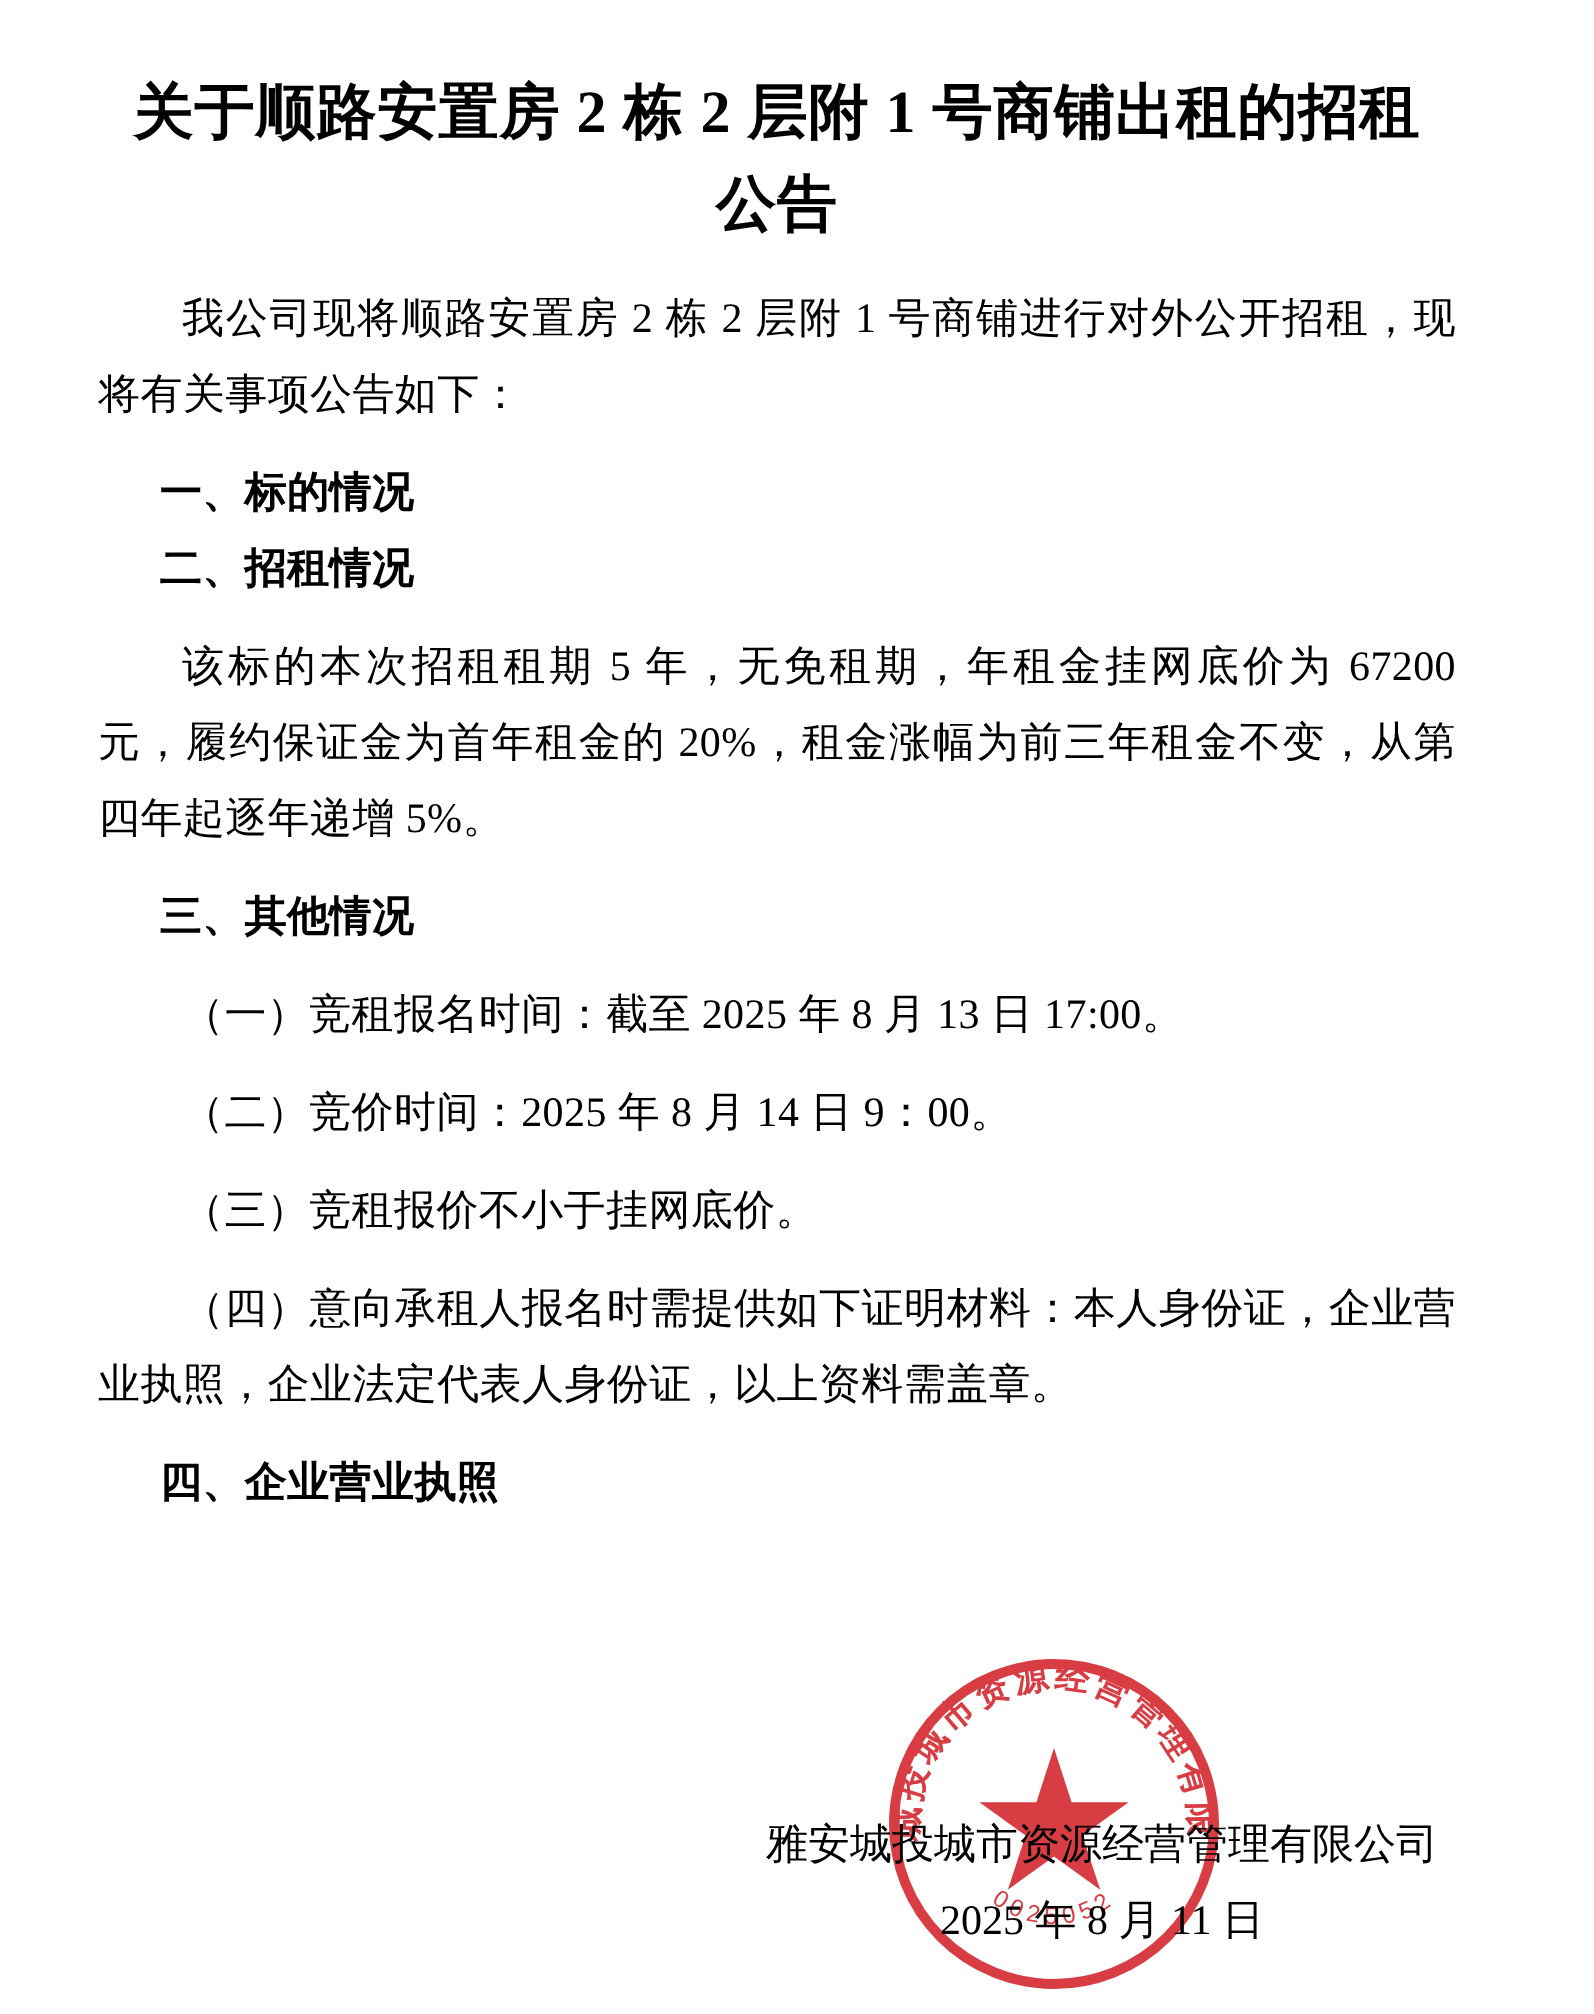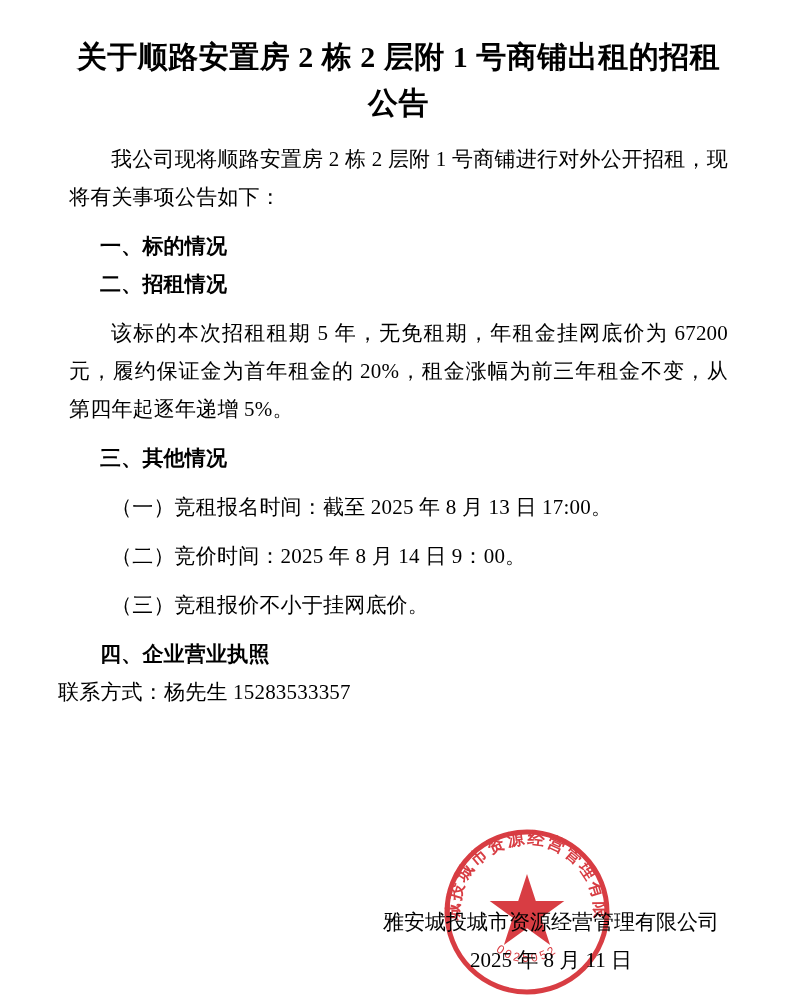--- a/index.html
+++ b/index.html
@@ -13,21 +13,21 @@
     font-family: "Liberation Serif", "DejaVu Serif", serif;
     color: #000000;
     overflow: hidden;
     position: relative;
   }
   .page {
     position: relative;
     width: 797px;
     height: 1007px;
     box-sizing: border-box;
-    padding: 34px 58px 0 58px;
+    padding: 34px 58px 0 38px;
   }
   .doc-title {
     font-family: "Liberation Serif", "DejaVu Serif", serif;
     font-weight: bold;
     font-size: 30px;
     line-height: 46px;
     text-align: center;
     letter-spacing: 0.5px;
     margin: 0 0 14px 0;
     padding: 0 14px;
@@ -88,22 +88,22 @@
 
   <div class="body-text">
     <p class="para">我公司现将顺路安置房 2 栋 2 层附 1 号商铺进行对外公开招租，现将有关事项公告如下：</p>
     <p class="heading">一、标的情况</p>
     <p class="heading">二、招租情况</p>
     <p class="para">该标的本次招租租期 5 年，无免租期，年租金挂网底价为 67200 元，履约保证金为首年租金的 20%，租金涨幅为前三年租金不变，从第四年起逐年递增 5%。</p>
     <p class="heading">三、其他情况</p>
     <p class="para">（一）竞租报名时间：截至 2025 年 8 月 13 日 17:00。</p>
     <p class="para">（二）竞价时间：2025 年 8 月 14 日 9：00。</p>
     <p class="para">（三）竞租报价不小于挂网底价。</p>
+    <p class="para">（四）意向承租人报名时需提供如下证明材料：本人身份证，企业营业执照，企业法定代表人身份证，以上资料需盖章。</p>
     <p class="heading">四、企业营业执照</p>
-    <p class="noindent">联系方式：杨先生 15283533357</p>
   </div>
 
   <div class="seal">
     <svg width="180" height="180" viewBox="0 0 180 180" xmlns="http://www.w3.org/2000/svg">
       <defs>
         <path id="sealTopArc" d="M 22,90 A 68,68 0 0 1 158,90"></path>
         <path id="sealBottomArc" d="M 40,90 A 50,50 0 0 0 140,90"></path>
       </defs>
       <circle cx="90" cy="90" r="80" fill="none" stroke="#d3232a" stroke-width="5"></circle>
       <g fill="#d3232a">

